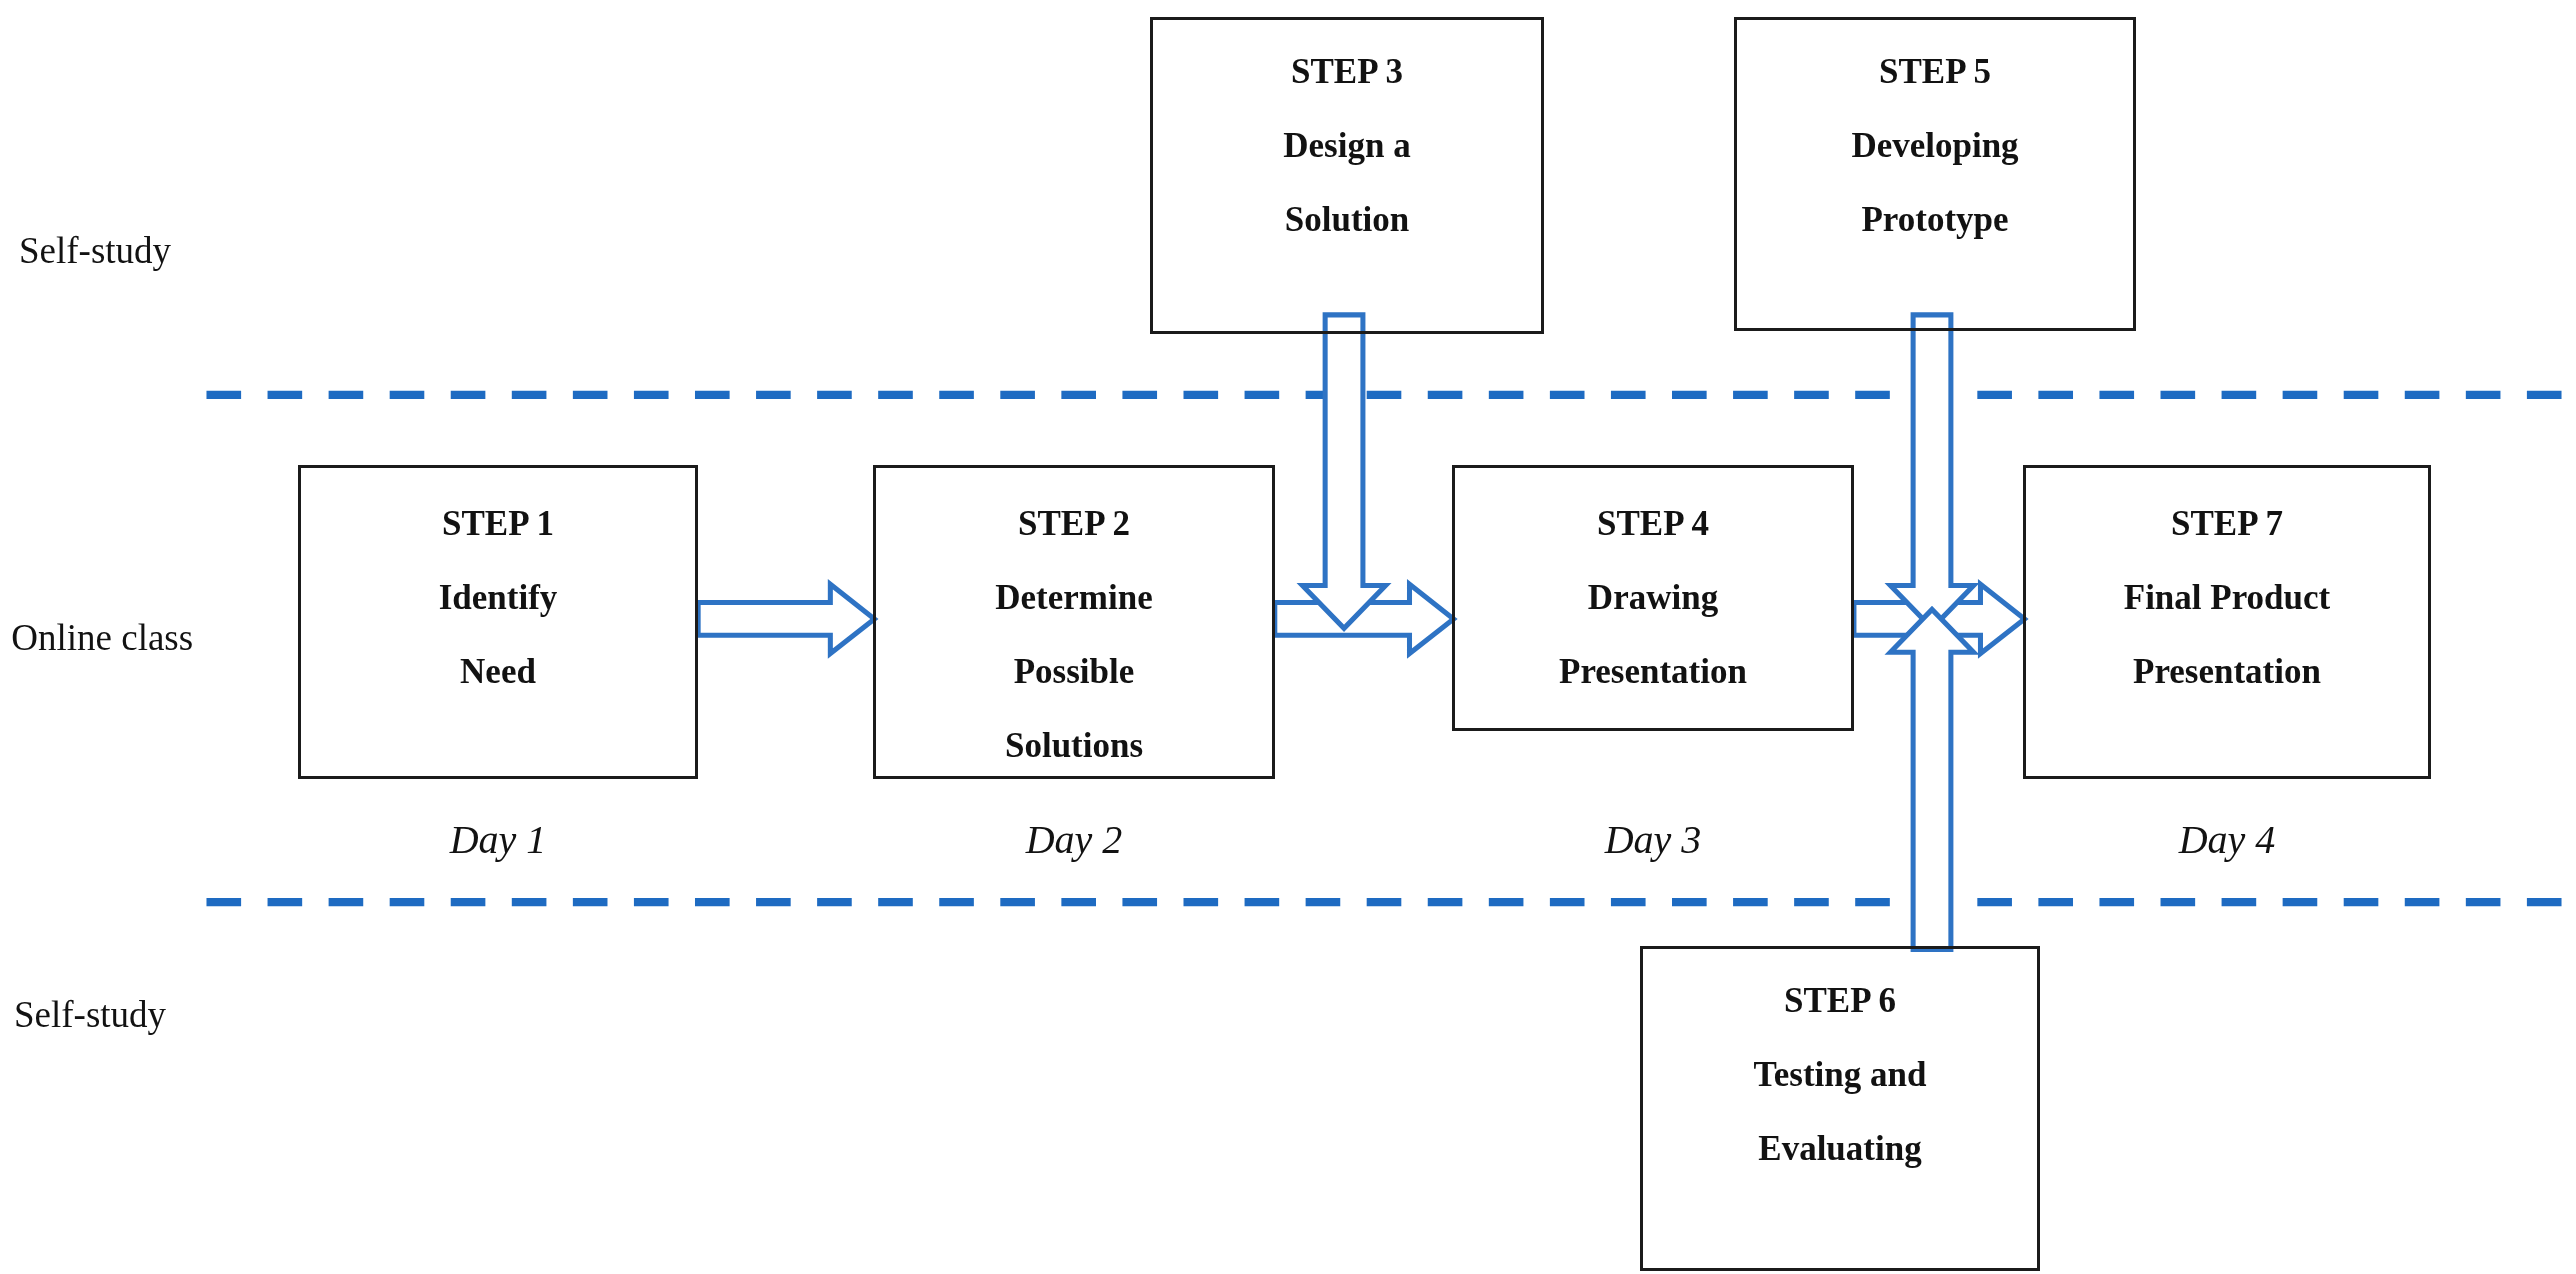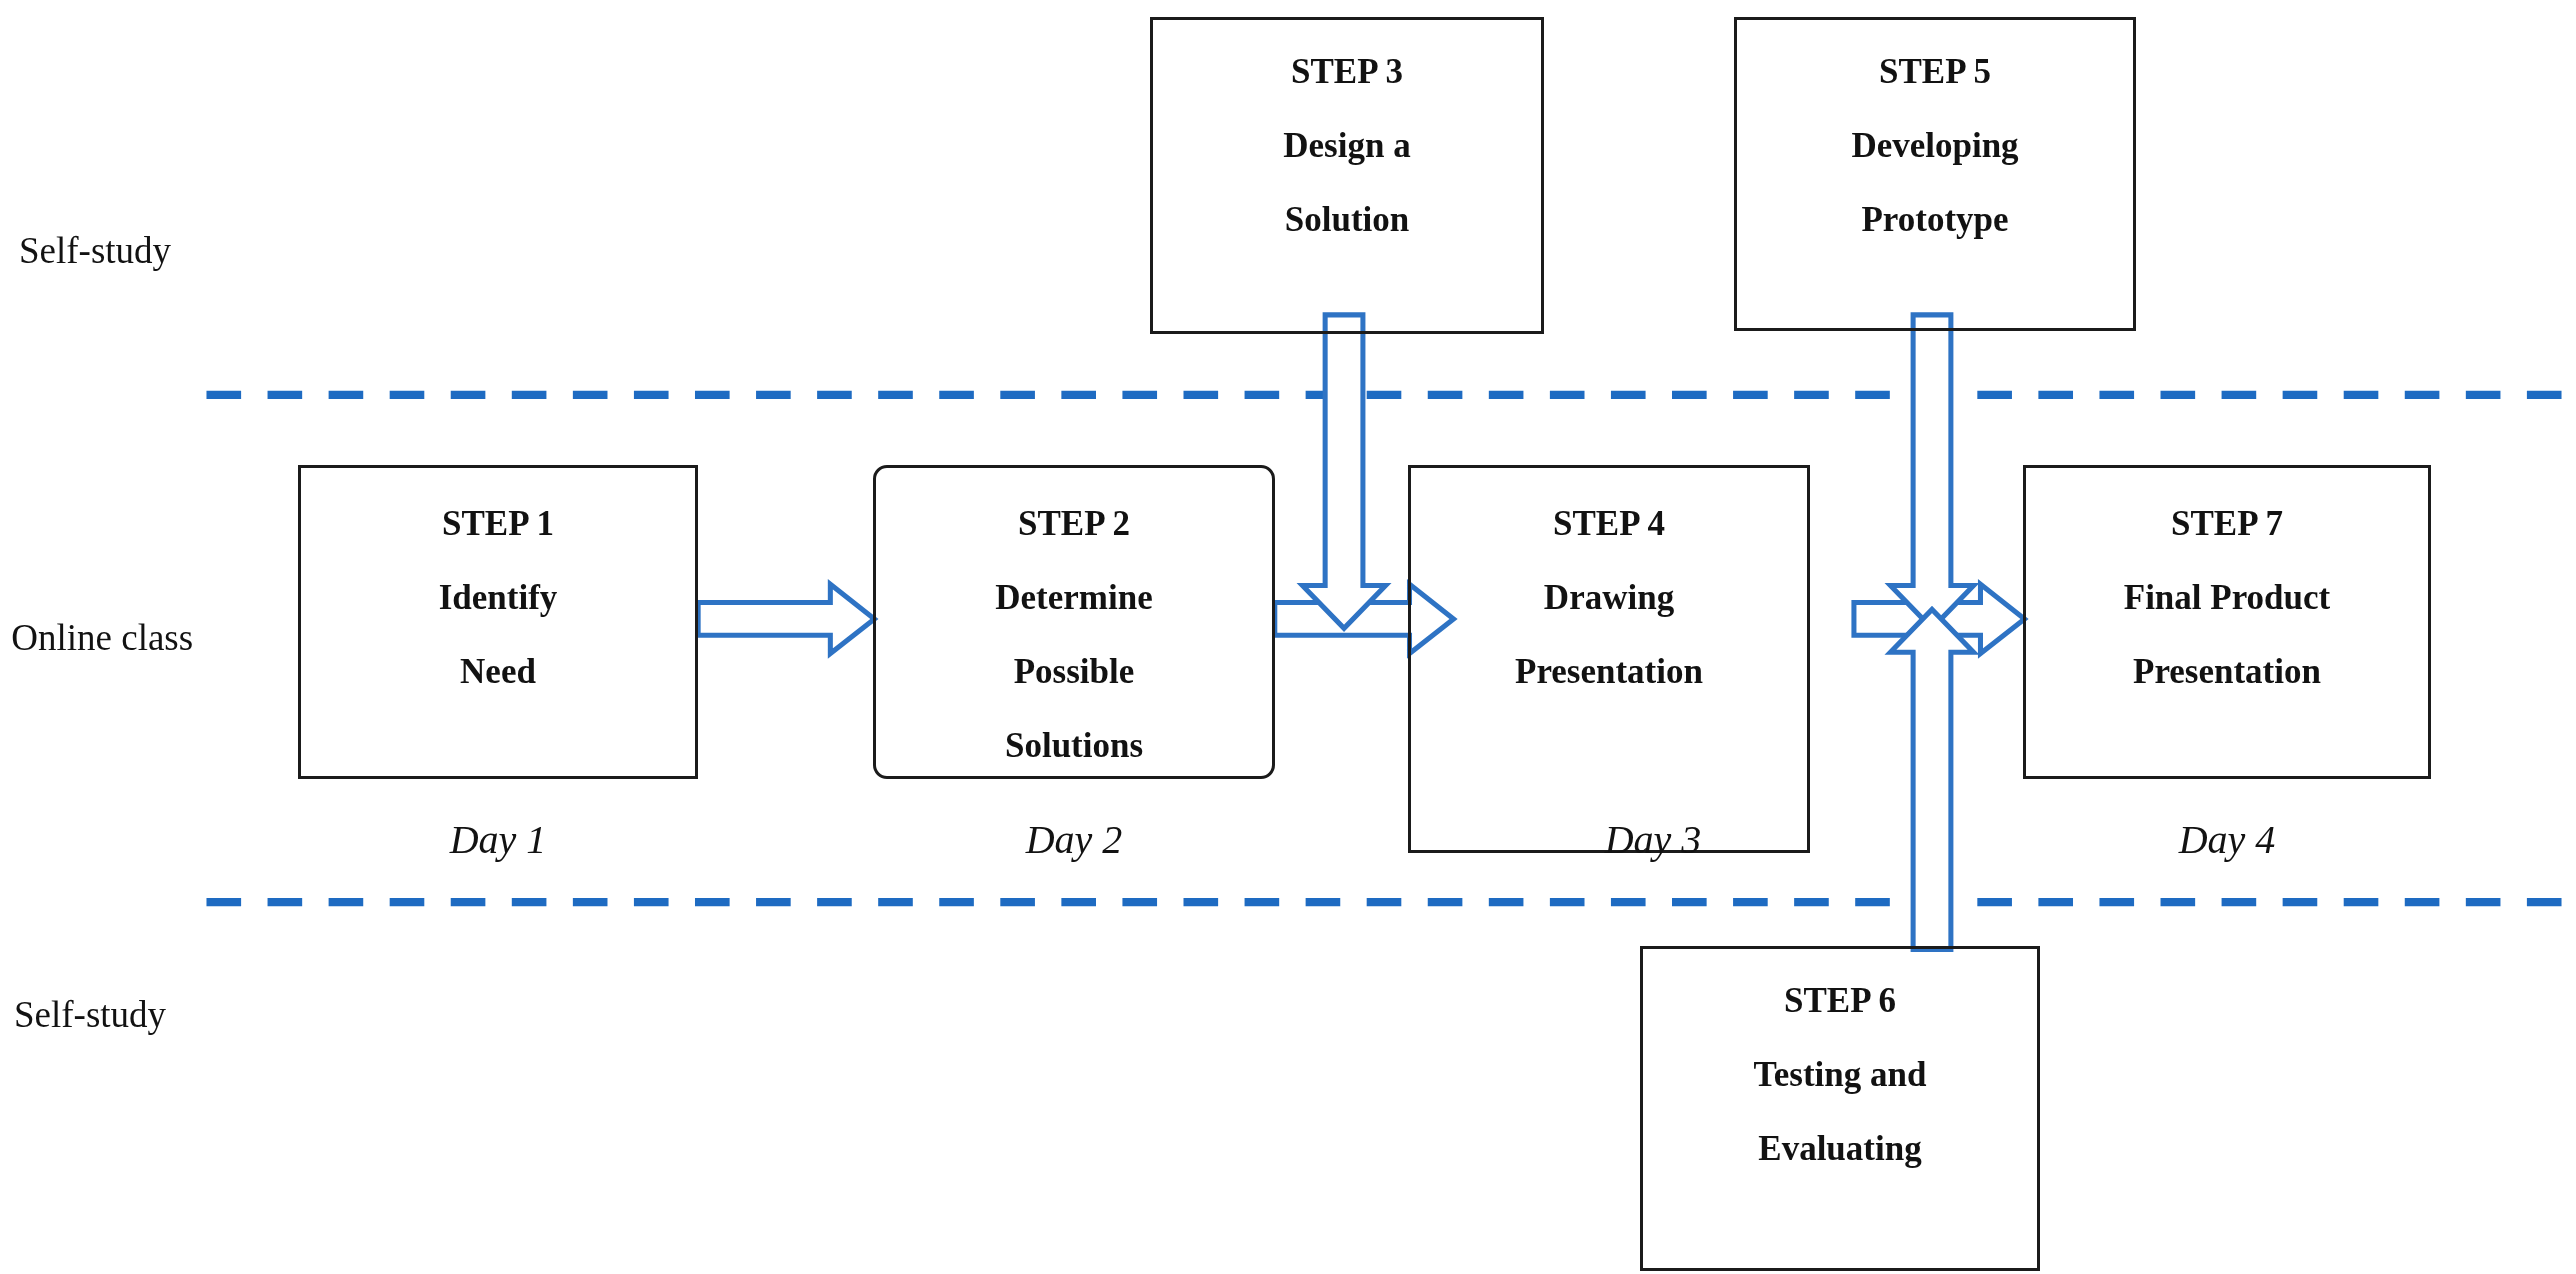--- a/index.html
+++ b/index.html
@@ -96,27 +96,27 @@
     <div>STEP 5</div>
     <div>Developing</div>
     <div>Prototype</div>
   </div>
 
   <div class="box midrow" style="left:298px;top:465px;width:400px;height:314px;">
     <div>STEP 1</div>
     <div>Identify</div>
     <div>Need</div>
   </div>
-  <div class="box midrow" style="left:873px;top:465px;width:402px;height:314px;border-radius:14px;">
+  <div class="box midrow" style="left:873px;top:465px;width:402px;height:314px;">
     <div>STEP 2</div>
     <div>Determine</div>
     <div>Possible</div>
     <div>Solutions</div>
   </div>
-  <div class="box midrow" style="left:1408px;top:465px;width:402px;height:388px;">
+  <div class="box midrow" style="left:1452px;top:465px;width:402px;height:266px;">
     <div>STEP 4</div>
     <div>Drawing</div>
     <div>Presentation</div>
   </div>
   <div class="box midrow" style="left:2023px;top:465px;width:408px;height:314px;">
     <div>STEP 7</div>
     <div>Final Product</div>
     <div>Presentation</div>
   </div>
 

